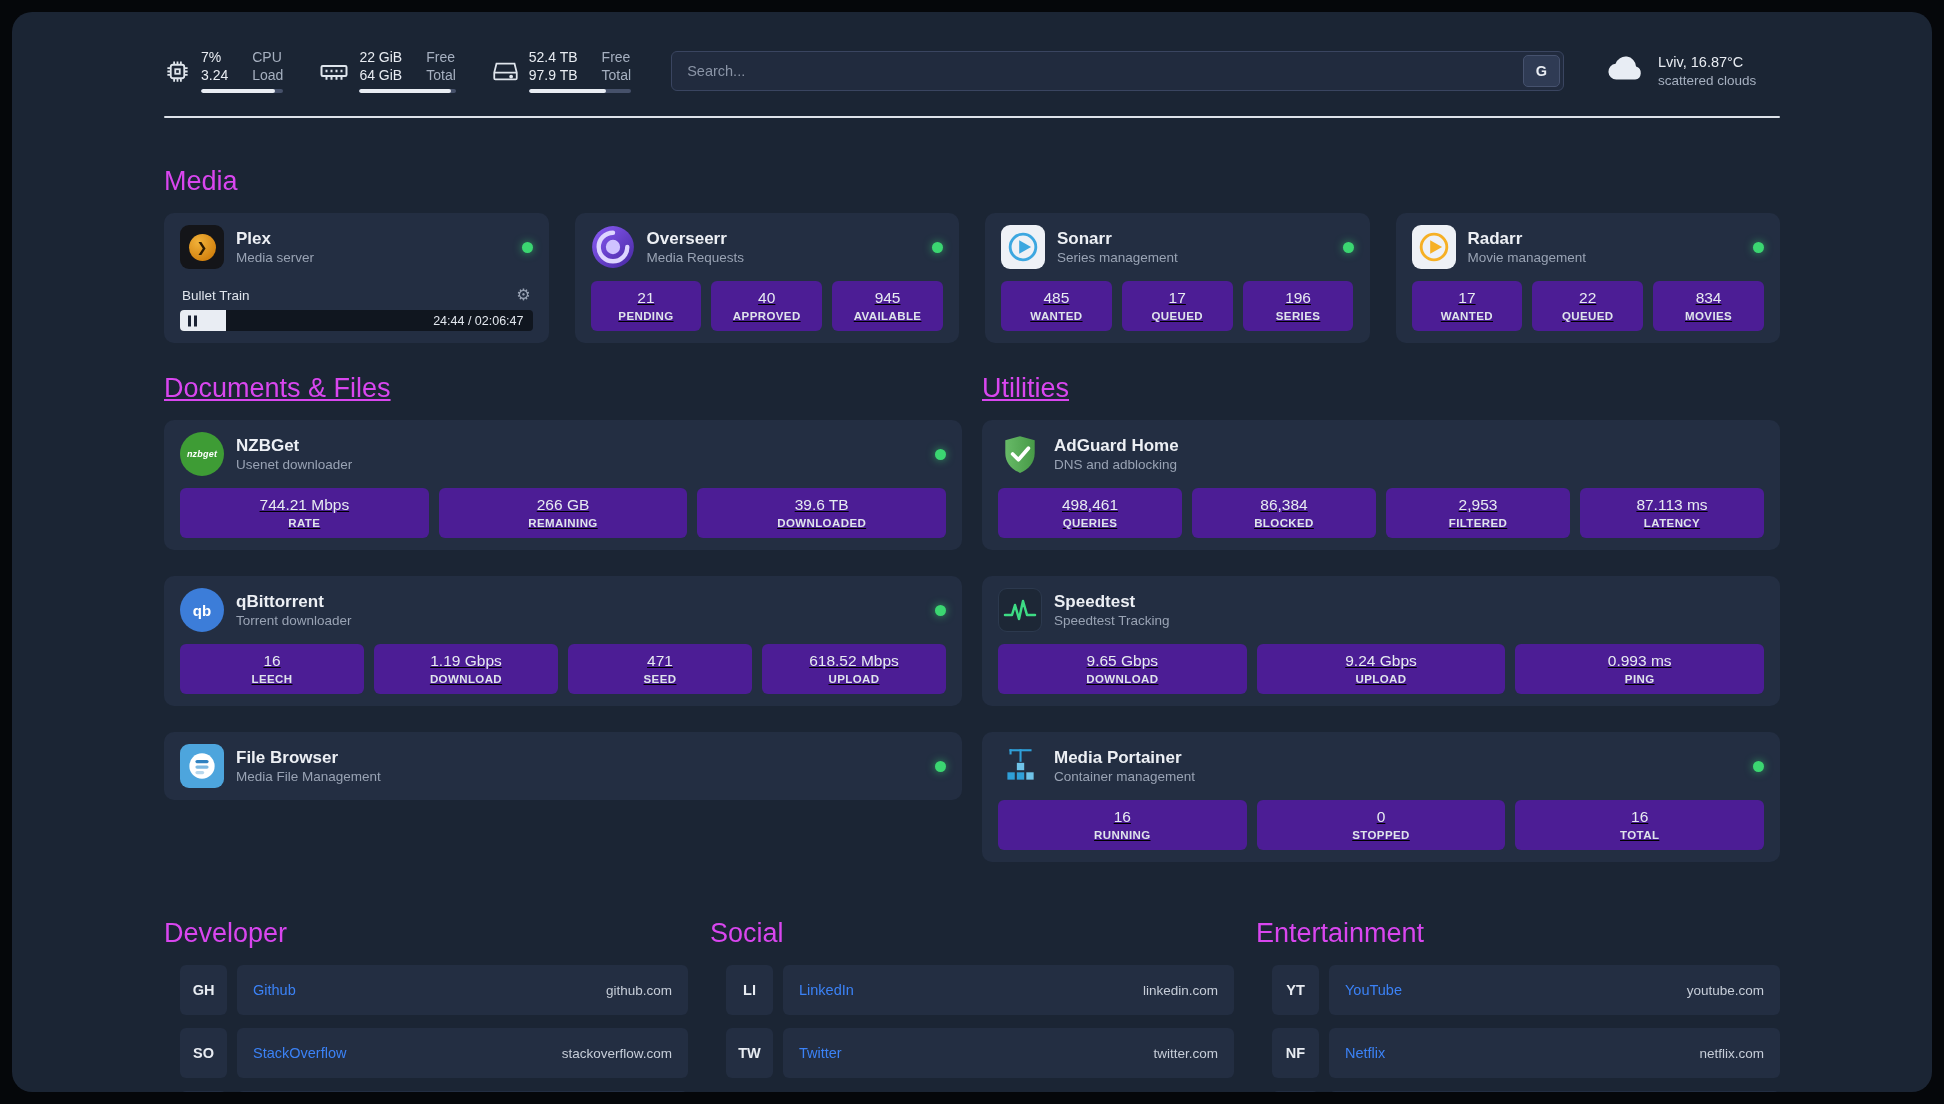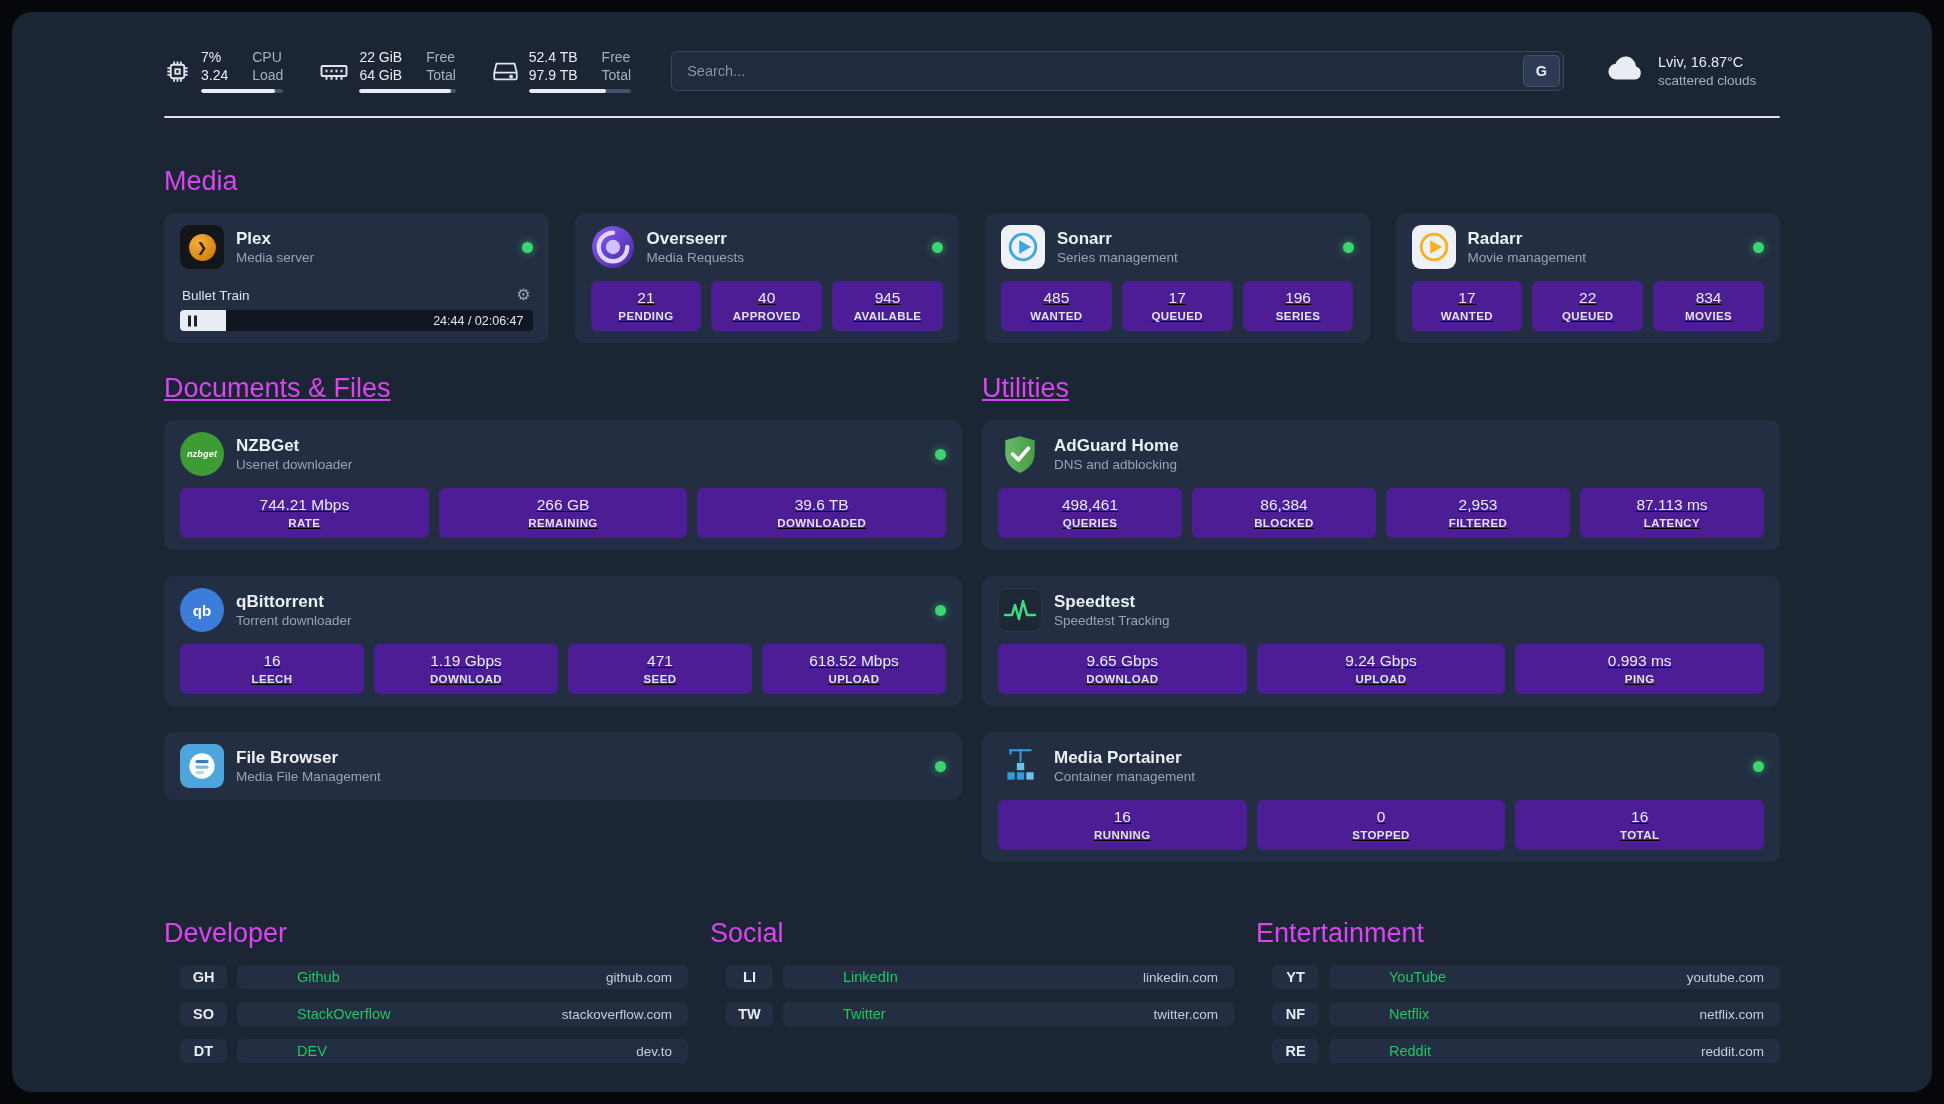--- a/index.html
+++ b/index.html
@@ -73,27 +73,27 @@
     font-size:12.5px; color:#e2e7ee; z-index:2; }
 
   .cols { display:grid; grid-template-columns:1fr 1fr; gap:20px; margin-top:30px; }
   .col-section .section-title { margin-bottom:16px;text-decoration:underline; }
   .card-stack { display:flex; flex-direction:column; gap:26px; }
 
   
   .links-grid { display:grid; grid-template-columns:1fr 1fr 1fr; gap:22px; margin-top:56px; }
   .link-section .section-title { margin-bottom:16px; }
   .link-list { display:flex; flex-direction:column; gap:13px; }
-  .link-row { display:flex; gap:10px; height:24px;padding-left:16px; }
+  .link-row { display:flex; gap:10px; height:50px;padding-left:16px; }
   .link-abbr { width:47px; background:#232e42; border-radius:6px; display:flex;
     align-items:center; justify-content:center; font-weight:700; font-size:14.5px;
     color:#e8ecf2; cursor:pointer; flex-shrink:0; }
   .link-pill { flex:1; background:#232e42; border-radius:6px; display:flex;
     align-items:center; justify-content:space-between; padding:0 16px; cursor:pointer; }
-  .link-name { font-size:14.5px; color:#22c55e;margin-left:44px; }
+  .link-name { font-size:14.5px; color:#3b82f6; }
   .link-url { font-size:13.5px; color:#c6cdd8; }
 
   
   .icon-plex { background:#141519; }
   .plex-circle { width:27px; height:27px; border-radius:50%;
     background:radial-gradient(circle at 35% 30%, #f2b23a, #d2820f 75%);
     display:flex; align-items:center; justify-content:center;
     color:#2b1a02; font-weight:bold; font-size:13px; }
   .icon-overseerr { border-radius:50%; }
   .icon-sonarr, .icon-radarr { background:#eef1f6; }

